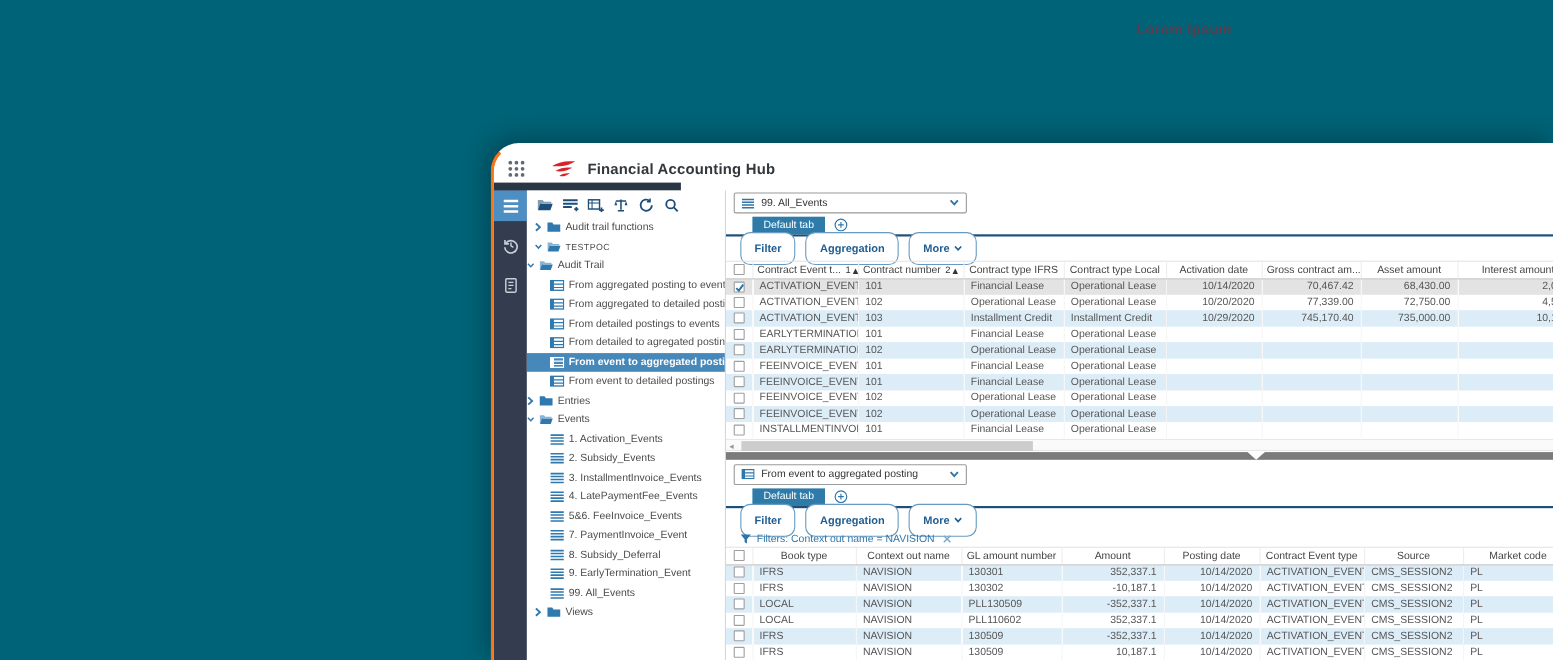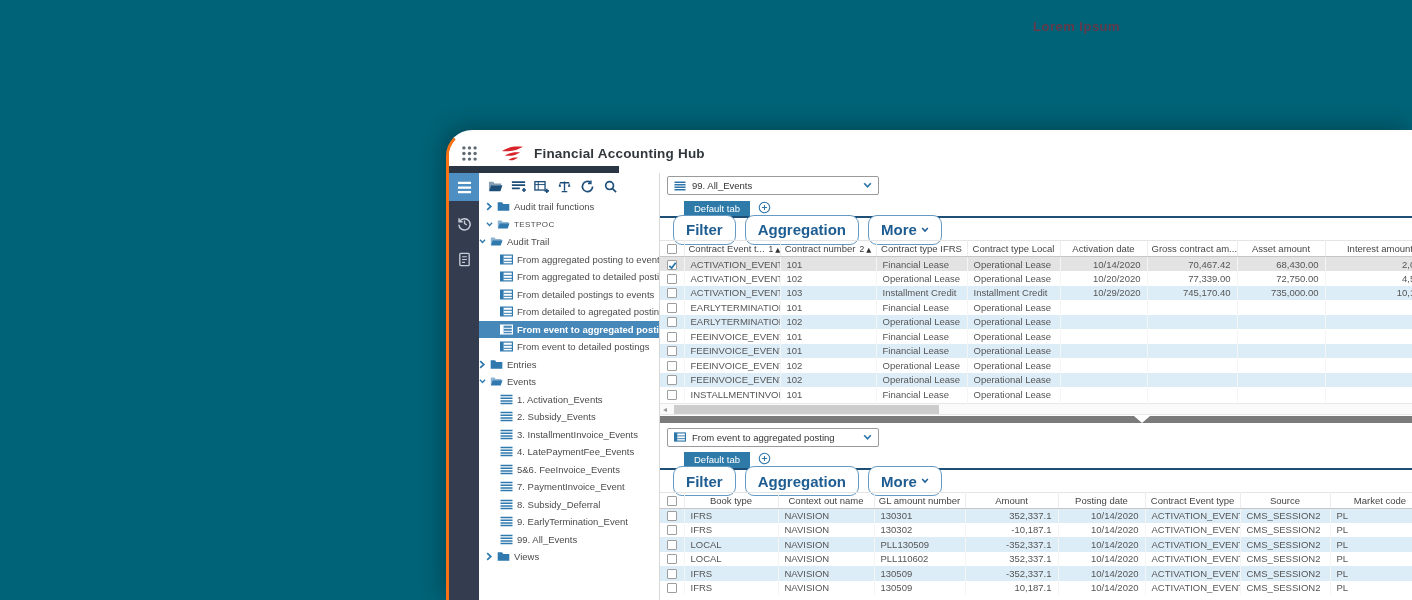--- a/index.html
+++ b/index.html
@@ -57,37 +57,37 @@
   .selchev{margin-left:auto;color:#2e76a9;display:flex}
   .selchev svg{width:9px;height:7px}
 
   .tabrow{border-bottom:2px solid #1d4f77;padding-left:24px;display:flex;align-items:flex-end;height:20px}
   .tab{background:#2e7ba9;color:#fff;font-size:9.5px;padding:3px 10px;line-height:1;cursor:pointer}
   .plus{margin-left:8px;color:#2e76a9;display:flex;align-self:center;cursor:pointer}
   .plus svg{width:13px;height:13px}
 
   .btnrow{padding:4px 0 3px 13px;height:22px;display:flex;align-items:center}
   .pill{border:1px solid #669ac2;color:#1e5d92;font-weight:bold;border-radius:9px;background:#fff;
-    padding:14px 12px;font-size:15px;height:16px;display:inline-flex;align-items:center;gap:4px;
+    padding:14px 12px;font-size:10px;height:16px;display:inline-flex;align-items:center;gap:4px;
     margin-right:9px;font-family:inherit;cursor:pointer}
   .pchev{display:flex;color:#1e5d92}
   .pchev svg{width:8px;height:6px}
 
   .filtrow{display:flex;align-items:center;gap:5px;padding-left:13px;color:#2e76a9;
     font-size:9.5px;height:14px}
   .funnel{display:flex}.funnel svg{width:10px;height:10px}
   .fx{color:#79a9cc;display:flex;margin-left:2px;cursor:pointer}
   .fx svg{width:8px;height:8px}
 
   
   .grid{border-collapse:collapse;table-layout:fixed;width:100%;font-size:9.5px}
   .grid th{height:16px;font-weight:normal;color:#454545;text-align:center;
     border-bottom:1px solid #c6c6c6;border-right:1px solid #ededed;overflow:hidden;
     white-space:nowrap;padding:0 4px;border-top:1px solid #e4e4e4}
-  .grid th.hl{text-align:center}
+  .grid th.hl{text-align:left}
   .grid td{height:14.5px;color:#555;padding:0 6px;white-space:nowrap;overflow:hidden;
     border-right:1px solid rgba(0,0,0,.04)}
   .grid td.ar{text-align:right}
   .grid tbody tr:nth-child(odd){background:#ddedf8}
   .grid tbody tr.selrow{background:#e3e3e3 !important}
   .cbcell{text-align:center;padding:0 !important}
   .cbx{display:inline-block;width:10px;height:10px;border:1px solid #9e9e9e;background:#fff;
     border-radius:1px;vertical-align:middle;line-height:0;cursor:pointer}
   .cbx svg{width:9px;height:9px}
   .sortn{margin-left:4px;font-size:8.5px;color:#333}
@@ -640,20 +640,33 @@
         <button class="pill">Aggregation</button>
         <button class="pill">
             <span>More</span>
             <span class="pchev">
               <svg viewBox="0 0 9 7" fill="none">
                 <path d="M1.2 1.2 4.5 4.8 7.8 1.2" stroke="currentColor" stroke-width="1.7"></path>
               </svg>
             </span>
           </button>
       </div>
+      <div class="filtrow">
+        <span class="funnel">
+            <svg viewBox="0 0 12 12">
+              <path d="M.5 1h11L7.3 6.2V11L4.7 9.5V6.2Z" fill="currentColor"></path>
+            </svg>
+          </span>
+        <span>Filters: Context out name = NAVISION</span>
+        <span class="fx">
+            <svg viewBox="0 0 8 8" fill="none" stroke="currentColor" stroke-width="1.4">
+              <path d="M1 1l6 6M7 1 1 7"></path>
+            </svg>
+          </span>
+      </div>
       <div class="tablewrap t2">
           <table class="grid">
             <colgroup>
               <col class="c-cb">
               <col class="c0">
               <col class="c1">
               <col class="c2">
               <col class="c3">
               <col class="c4">
               <col class="c5">

